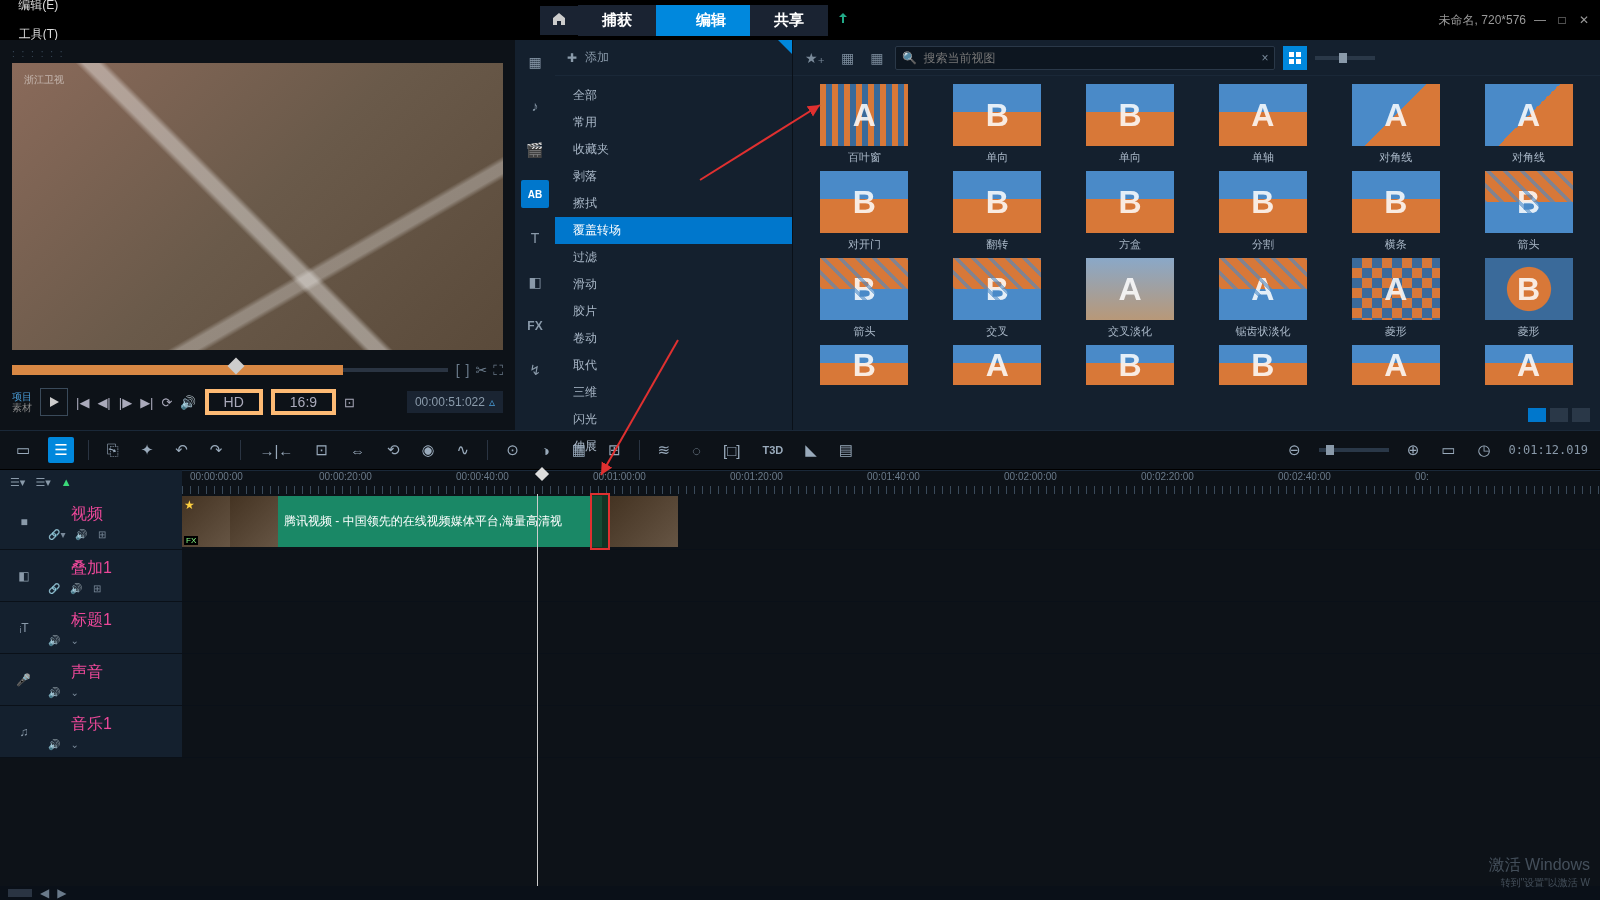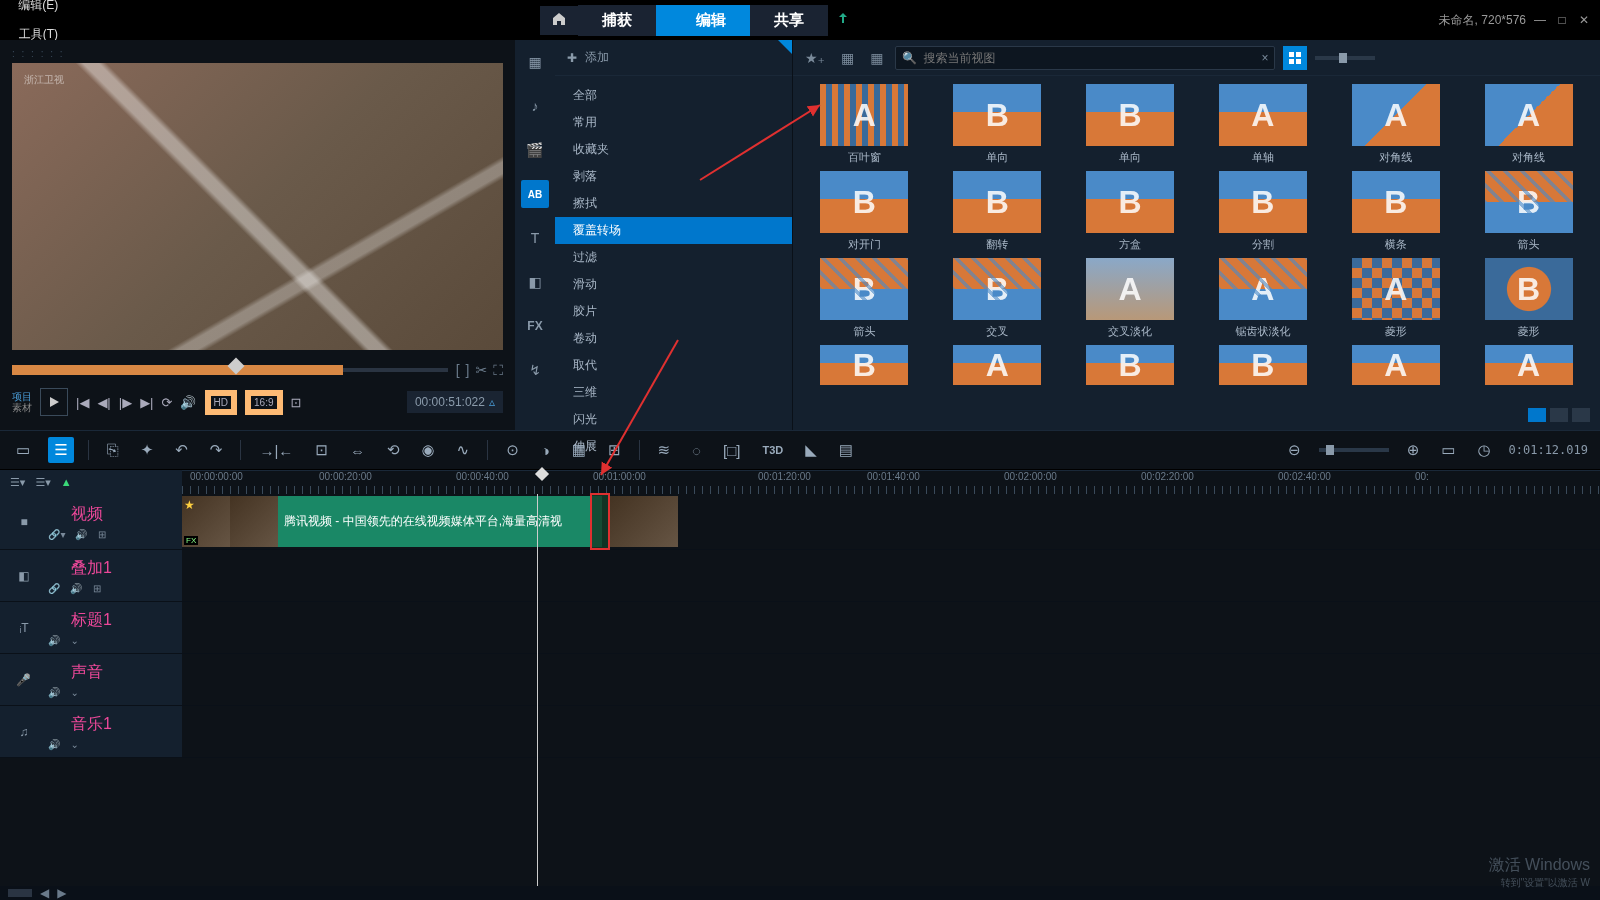--- a/index.html
+++ b/index.html
@@ -35,21 +35,21 @@
 .scrub-track { flex: 1; height: 4px; background: #2a3442; position: relative; }
 .scrub-fill { position: absolute; left: 0; right: 24%; top: -3px; height: 10px; background: #d88844; }
 .scrub-marker { position: absolute; left: 50%; top: -8px; width: 12px; height: 12px; background: #ccc; transform: rotate(45deg); }
 .scrub-end { display: flex; gap: 6px; margin-left: 8px; color: #6a7a8a; }
 .scrub-ico { cursor: pointer; font-size: 14px; }
 .controls { display: flex; align-items: center; gap: 8px; padding: 6px 0; }
 .ctrl-label { display: flex; flex-direction: column; font-size: 10px; color: #4a9dd8; line-height: 11px; }
 .ctrl-label2 { color: #888; }
 .play-btn { width: 28px; height: 28px; border: 1px solid #3a4a5a; display: flex; align-items: center; justify-content: center; cursor: pointer; }
 .ctrl-ico { color: #aab; cursor: pointer; font-size: 13px; }
-.ctrl-ico.hd { border: 6px solid #fdba74; padding: 1px 3px; font-size: 10px; }
+.ctrl-ico.hd { border: 4px solid #fdba74; padding: 1px 15px; font-size: 14px; }
 .timecode { margin-left: auto; background: #1a2432; padding: 4px 8px; font-family: monospace; color: #8a9aaa; display: flex; gap: 4px; }
 
 
 .library-panel { flex: 1; background: #14202e; display: flex; }
 .lib-rail { width: 40px; background: #14202e; display: flex; flex-direction: column; align-items: center; padding-top: 8px; gap: 16px; }
 .rail-ico { width: 28px; height: 28px; display: flex; align-items: center; justify-content: center; color: #8a9aaa; cursor: pointer; font-size: 14px; }
 .rail-ico.abactive { background: #0077cc; color: #fff; border-radius: 2px; font-size: 10px; font-weight: bold; }
 .lib-categories { width: 238px; background: #14202e; border-right: 1px solid #0a1018; }
 .cat-header { height: 36px; display: flex; align-items: center; padding: 0 12px; color: #8a9aaa; gap: 8px; border-bottom: 1px solid #1a2838; position: relative; }
 .cat-corner { position: absolute; right: 0; top: 0; width: 0; height: 0; border-left: 14px solid transparent; border-top: 14px solid #0088dd; }
@@ -453,21 +453,21 @@
       <span class="ruler-ico">☰▾</span>
       <span class="ruler-ico ruler-add">▲</span>
     </div>
     <div class="ruler" id="ruler">
       <div class="ruler-marks"></div>
       <div class="ruler-cursor" style="left:355px"></div>
     <span class="ruler-tick" style="left: 8px;">00:00:00:00</span>
         <span class="ruler-tick" style="left: 137px;">00:00:20:00</span>
         <span class="ruler-tick" style="left: 274px;">00:00:40:00</span>
         <span class="ruler-tick" style="left: 411px;">00:01:00:00</span>
-        <span class="ruler-tick" style="left: 576px;">00:01:20:00</span>
+        <span class="ruler-tick" style="left: 548px;">00:01:20:00</span>
         <span class="ruler-tick" style="left: 685px;">00:01:40:00</span>
         <span class="ruler-tick" style="left: 822px;">00:02:00:00</span>
         <span class="ruler-tick" style="left: 959px;">00:02:20:00</span>
         <span class="ruler-tick" style="left: 1096px;">00:02:40:00</span>
         <span class="ruler-tick" style="left: 1233px;">00:</span>
       </div>
   </div>
   <div style="position:relative;flex:1">
     <div class="playhead" style="left:537px"></div>
 

